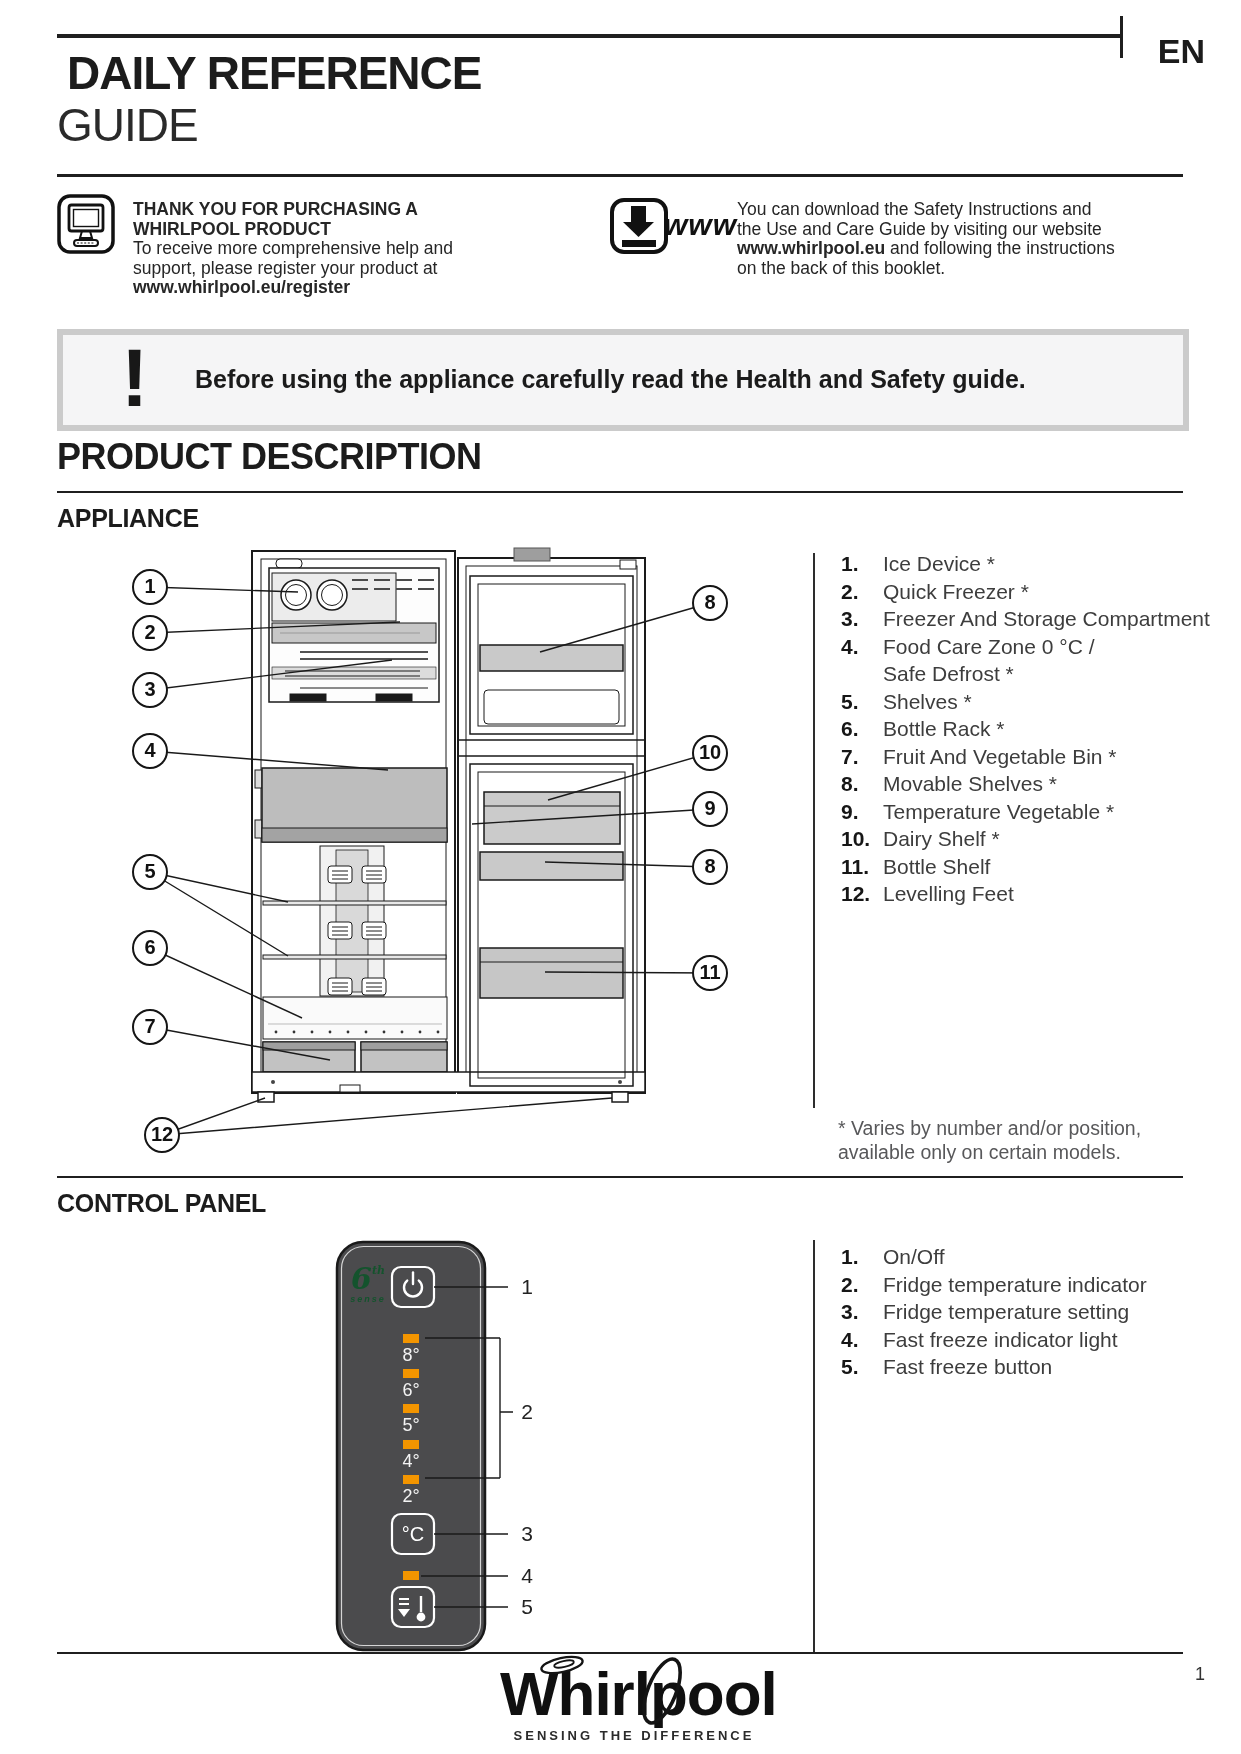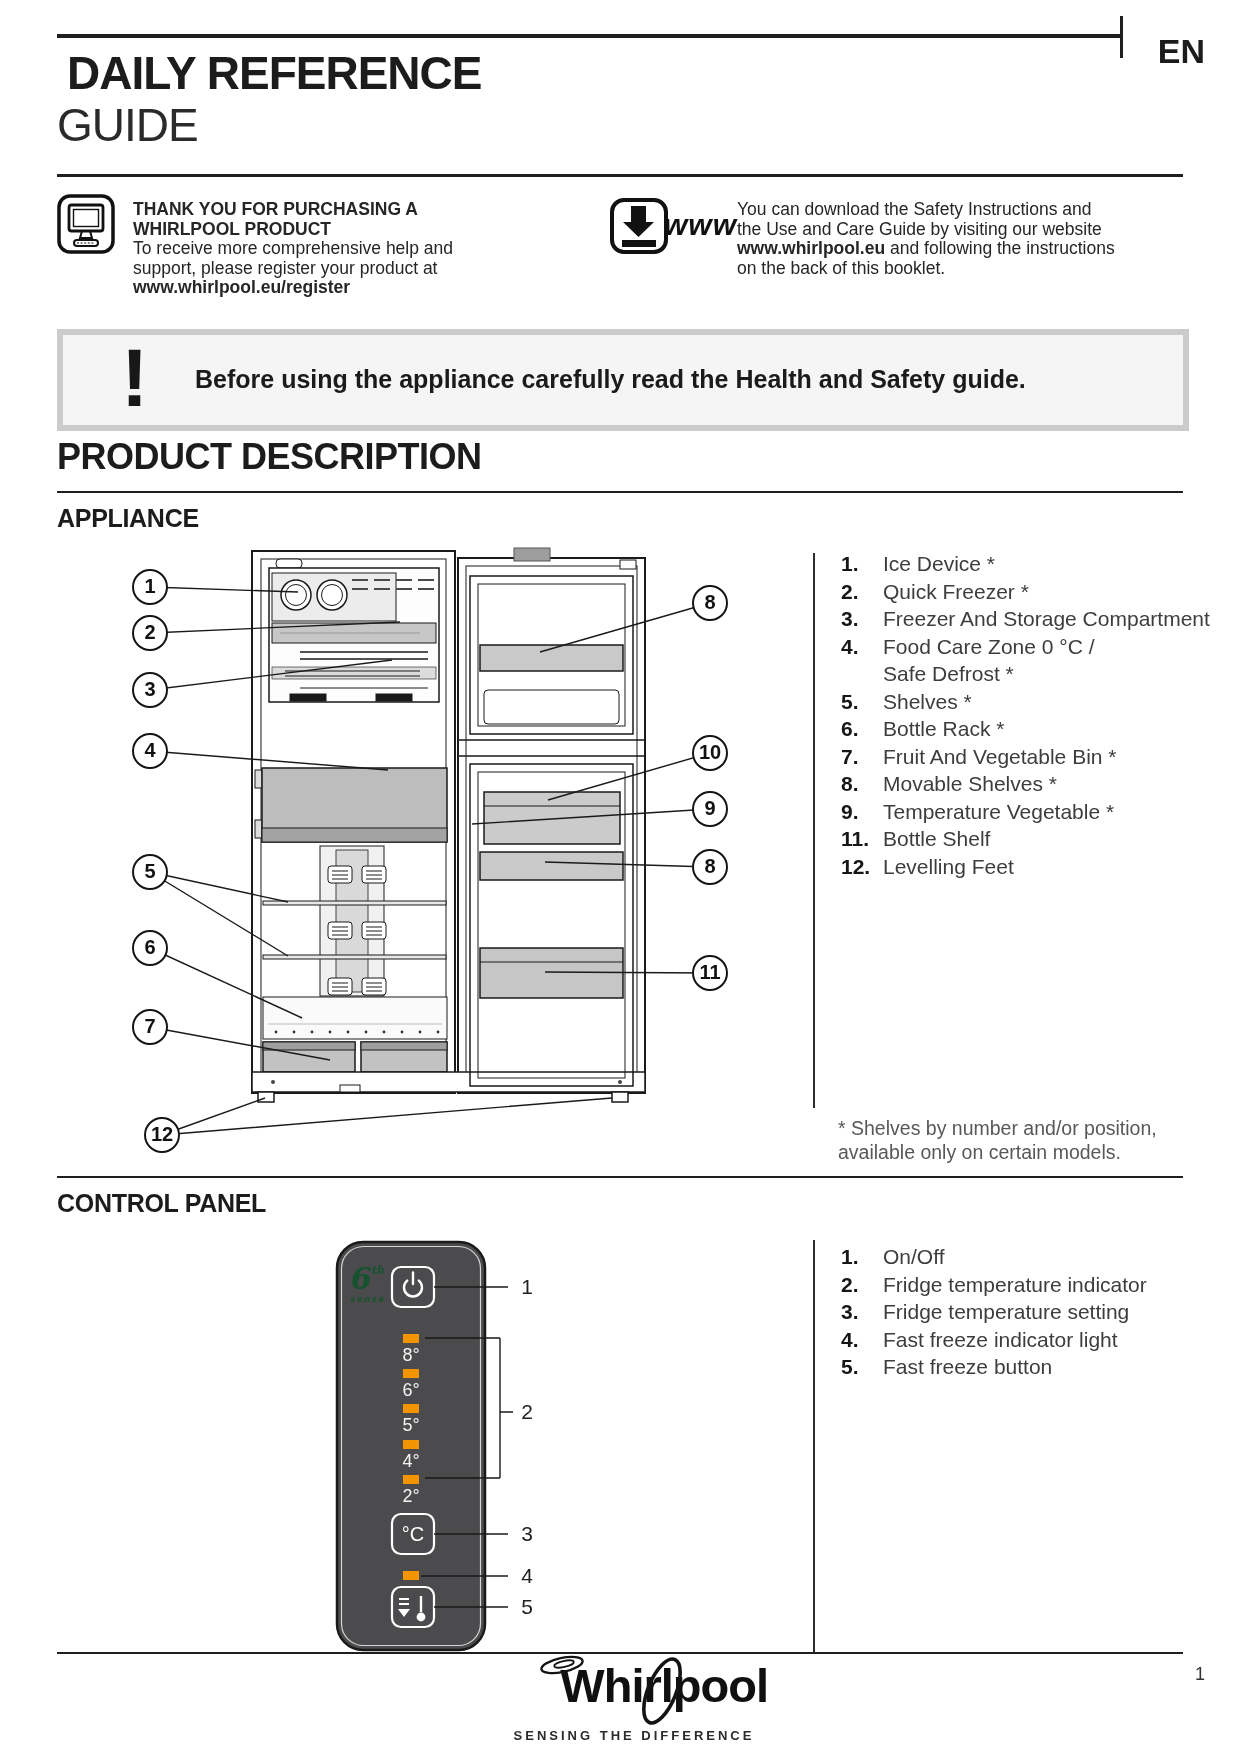--- a/index.html
+++ b/index.html
@@ -24,21 +24,21 @@
   .vline{position:absolute;width:2px;background:#2d2d2d;}
   .footnote{position:absolute;left:838px;width:360px;font-size:19.5px;line-height:24px;color:#58585a;}
   .cp-num{position:absolute;width:28px;text-align:center;font-size:21px;color:#222;z-index:3;}
   .temp-bar{position:absolute;width:16px;height:9px;z-index:3;}
   .temp-lbl{position:absolute;width:38px;text-align:center;font-size:18px;color:#f4f4f4;z-index:3;}
   .celsius{position:absolute;left:392px;top:1523px;width:42px;text-align:center;font-size:20px;color:#fff;z-index:3;}
   .sixsense{position:absolute;left:344px;top:1264px;width:48px;color:#14532d;z-index:3;text-align:center;}
   .sixsense .six{font-family:"DejaVu Serif",serif;font-style:italic;font-weight:bold;font-size:30px;line-height:30px;}
   .sixsense .sup{font-family:"DejaVu Serif",serif;font-style:italic;font-weight:bold;font-size:11px;vertical-align:top;}
   .sixsense .sense{font-style:italic;font-weight:bold;font-size:9px;letter-spacing:2px;margin-top:0px;}
-  .brand{position:absolute;left:500px;top:1658px;width:268px;text-align:right;font-size:47px;font-weight:bold;letter-spacing:-1px;color:#101010;z-index:2;}
+  .brand{position:absolute;left:500px;top:1658px;width:268px;text-align:right;font-size:62px;font-weight:bold;letter-spacing:-1px;color:#101010;z-index:2;}
   .tagline{position:absolute;left:500px;top:1728px;width:268px;text-align:center;font-size:13px;font-weight:bold;letter-spacing:3px;color:#2b2b2b;}
   .pagenum{position:absolute;left:1150px;top:1664px;width:55px;text-align:right;font-size:18px;color:#333;}
   svg{position:absolute;}
 </style>
 </head>
 <body>
 
 <div class="rule" style="left:57px;top:34px;width:1065px;height:4px;"></div>
 <div class="rule" style="left:1120px;top:16px;width:2.5px;height:42px;"></div>
 <div class="abs lang" style="left:1135px;top:32px;width:70px;text-align:right;">EN</div>
@@ -264,35 +264,41 @@
         <span>Movable Shelves *</span>
       </span>
     </div>
   <div class="row">
       <span class="num">9.</span>
       <span class="lbl">
         <span>Temperature Vegetable *</span>
       </span>
     </div>
   <div class="row">
+      <span class="num">10.</span>
+      <span class="lbl">
+        <span>Dairy Shelf *</span>
+      </span>
+    </div>
+  <div class="row">
       <span class="num">11.</span>
       <span class="lbl">
         <span>Bottle Shelf</span>
       </span>
     </div>
   <div class="row">
       <span class="num">12.</span>
       <span class="lbl">
         <span>Levelling Feet</span>
       </span>
     </div>
 </div>
 
 <div class="footnote" style="top:1116px;">
-  <div>* Shelves by number and/or position,</div>
+  <div>* Varies by number and/or position,</div>
   <div>available only on certain models.</div>
 </div>
 
 <div class="rule" style="left:57px;top:1176px;width:1126px;height:2px;"></div>
 <div class="abs h3" style="left:57px;top:1189px;">CONTROL PANEL</div>
 
 <svg style="left:330px;top:1236px;" width="230" height="424" viewBox="330 1236 230 424">
   <rect x="337" y="1242" width="148" height="408" rx="26" fill="#4B4B4D" stroke="#1a1a1a" stroke-width="2.5"></rect>
   <rect x="341.5" y="1246.5" width="139" height="399" rx="22" fill="none" stroke="#ededed" stroke-width="1.2" opacity="0.85"></rect>
 

